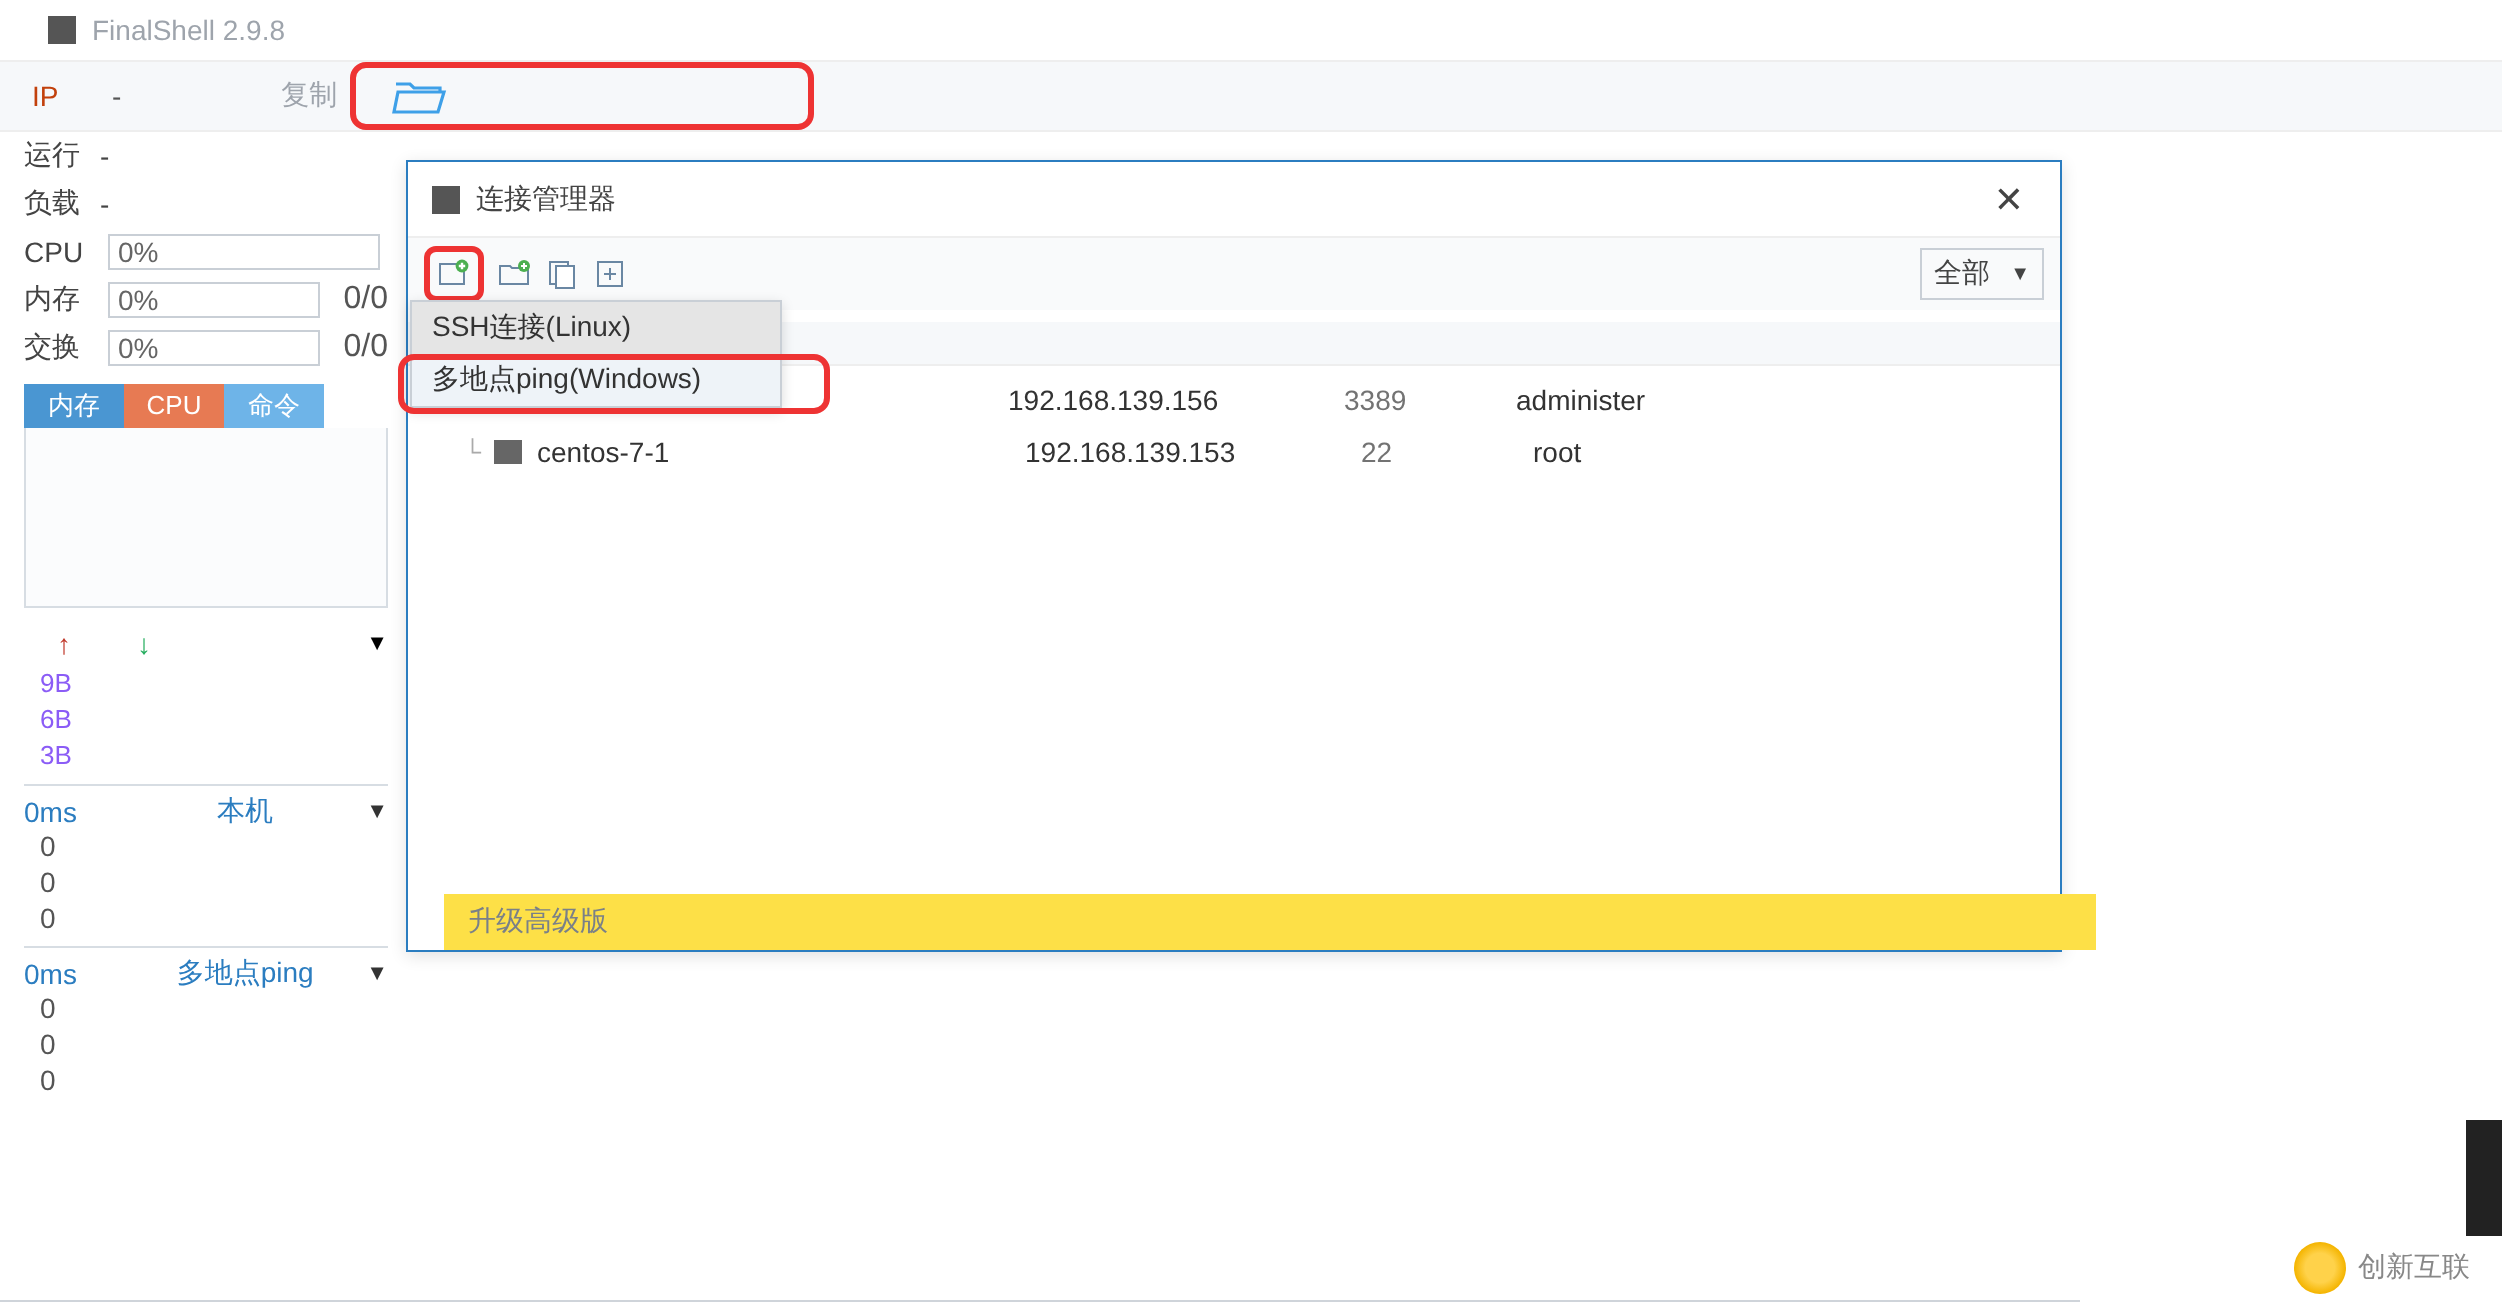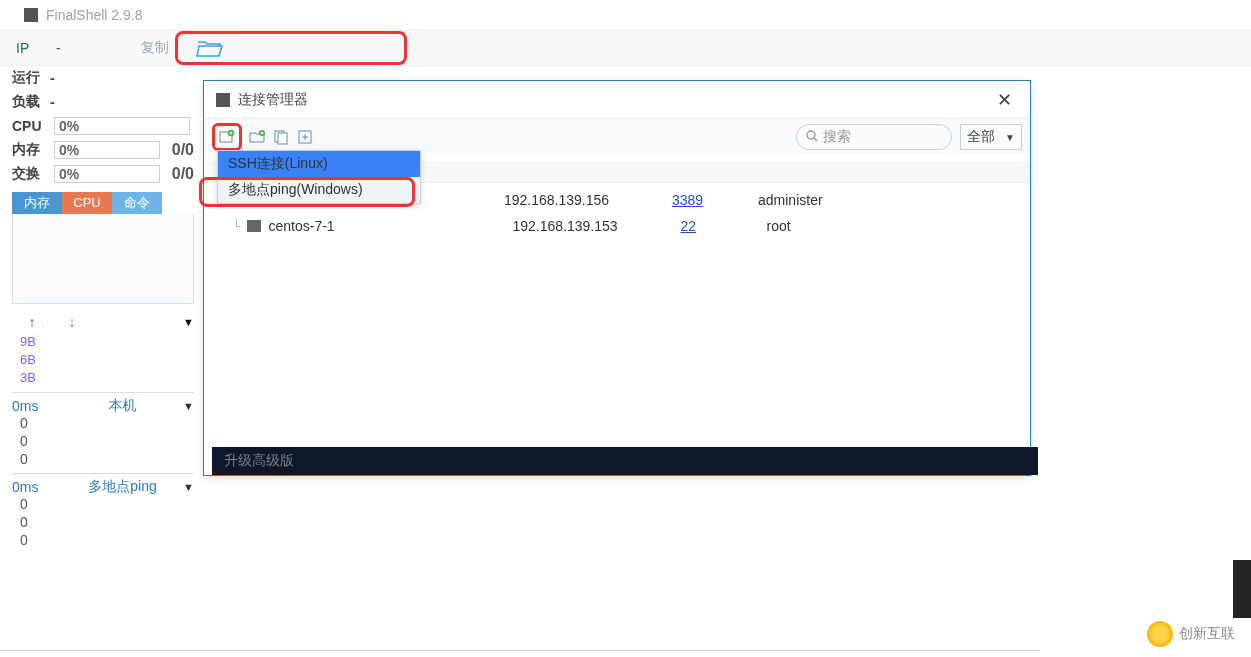--- a/index.html
+++ b/index.html
@@ -2,28 +2,28 @@
 <html><head>
 <meta charset="utf-8">
 <style>
 * { box-sizing: border-box; margin: 0; padding: 0; font-family: "Microsoft YaHei", "Segoe UI", Arial, sans-serif; font-size: 14px; }
 body { width: 1251px; height: 657px; background: #fff; position: relative; overflow: hidden; }
 
 .titlebar { height: 30px; display: flex; align-items: center; padding-left: 24px; color: #9ea4ac; font-size: 14px; }
 .titlebar .app-icon { width: 14px; height: 14px; background: #555; margin-right: 8px; display:inline-block; }
 
 .toolbar-row { height: 36px; background: #f6f8fa; display: flex; align-items: center; padding-left: 16px; border-top:1px solid #eee; border-bottom:1px solid #eee;}
-.lbl-ip { width: 40px; color:#15803d;}
+.lbl-ip { width: 40px; color:#c2410c;}
 .lbl-dash { color:#555; margin-right: 80px;}
 .copy-label { color: #9ea4ac; margin-right: 6px; }
 .red-box1 { border: 3px solid #e33; border-radius: 8px; width: 232px; height: 34px; display:flex; align-items:center; padding-left:18px; }
 .folder-icon svg { display:block; }
 
 .left-panel { position:absolute; left:12px; top:66px; width: 182px; }
-.kv { display:flex; align-items:center; height:24px; color:#444;font-weight:bold; }
+.kv { display:flex; align-items:center; height:24px; color:#444; }
 .kv .k { width:38px; }
 .kv .bar { flex:1; height:18px; border:1px solid #c9cfd6; background:#fff; margin:0 4px; display:flex; align-items:center; padding-left:4px; color:#666; font-size:13px;}
 .kv .frac { width:30px; text-align:right; color:#555; font-size:16px;}
 
 .tabs { margin-top:6px; display:flex; height:22px; }
 .tabs .tab { width:50px; text-align:center; color:#fff; font-size:13px; line-height:22px;}
 .tab.mem{ background:#4a96d2;}
 .tab.cpu{ background:#e77a53;}
 .tab.cmd{ background:#6eb4e8;}
 .blank-area{ height:90px; border:1px solid #d7dde3; border-top:none; background:#fbfcfd;}
@@ -49,36 +49,36 @@
 .dlg-toolbar{ height:36px; display:flex; align-items:center; padding:0 8px; background:#f9fafb;}
 .tb-left{ display:flex; align-items:center; gap:6px;}
 .red-small{ border:3px solid #e33; border-radius:6px; padding:2px 3px; display:flex;}
 .tb-ico{ width:18px; height:18px; display:flex; align-items:center; justify-content:center; color:#6a87a3;}
 .tb-ico svg{display:block;}
 .search-wrap{ margin-left:auto; display:flex; align-items:center; gap:8px;}
 .search-box{ width:156px; height:26px; border:1px solid #c9cfd6; border-radius:13px; display:flex; align-items:center; padding:0 8px; color:#999;}
 .search-box .mag{ margin-right:4px;}
 .filter-sel{ width:62px; height:26px; border:1px solid #c9cfd6; display:flex; align-items:center; justify-content:space-between; padding:0 6px; color:#444;}
 
-.dropdown{ position:absolute; left:205px; top:150px; width:204px; background:#3b82f6; border:1px solid #c9cfd6; box-shadow:0 2px 6px rgba(0,0,0,.15); z-index:5;margin-left:12px;}
+.dropdown{ position:absolute; left:205px; top:150px; width:186px; background:#e5e5e5; border:1px solid #c9cfd6; box-shadow:0 2px 6px rgba(0,0,0,.15); z-index:5;}
 .dd-item{ height:26px; display:flex; align-items:center; padding:0 10px; color:#333;}
 .dd-item.hover{ background:#eef3f8;}
 .red-box2{ position:absolute; left:199px; top:177px; width:216px; height:30px; border:3px solid #e33; border-radius:8px; z-index:6; pointer-events:none;}
 
 .conn-list{ padding:6px 0 0 0;}
 .conn-head{ height:22px; background:#f6f8fa; border-bottom:1px solid #eee;}
 .conn-row{ height:26px; display:flex; align-items:center; padding-left:28px;}
 .conn-row .tree{ color:#aaa; margin-right:6px; font-size:12px;}
 .conn-row .srv-ico{ width:14px; height:12px; background:#666; margin-right:8px; display:inline-block;}
 .conn-row .name{ width:244px; color:#333;}
 .conn-row .ip{ width:168px; color:#333;}
-.conn-row .port{ width:86px; color:#1d4ed8;text-decoration:underline;}
+.conn-row .port{ width:86px; color:#737373;}
 .conn-row .user{ color:#333;}
 
-.dlg-footer{ position:absolute; left:8px; bottom:0; width:100%; height:28px; background:#0f172a; display:flex; align-items:center; padding-left:12px;}
+.dlg-footer{ position:absolute; left:18px; bottom:0; width:100%; height:28px; background:#fde047; display:flex; align-items:center; padding-left:12px;}
 .dlg-footer .up{ color:#7a8088;}
 
 .brand{ position:absolute; right:16px; bottom:10px; display:flex; align-items:center; color:#888; font-size:16px;text-align:right;}
 .brand .logo{ width:26px; height:26px; border-radius:50%; background:radial-gradient(circle,#ffd24a 40%,#f4b400 70%); margin-right:6px;}
 .right-edge{ position:absolute; right:0; top:560px; width:18px; height:58px; background:#222;}
 .bottom-line{ position:absolute; left:0; bottom:6px; width:1040px; border-top:1px solid #cfd4da;}
 </style>
 </head>
 <body>
 
@@ -202,29 +202,20 @@
           </svg>
         </span>
       <span class="tb-ico">
           <svg width="18" height="18" viewBox="0 0 18 18">
             <rect x="3" y="3" width="12" height="12" fill="none" stroke="#6a87a3"></rect>
             <path d="M9 6v6M6 9h6" stroke="#6a87a3"></path>
           </svg>
         </span>
     </div>
     <div class="search-wrap">
-      <div class="search-box">
-        <span class="mag">
-          <svg width="14" height="14" viewBox="0 0 14 14">
-              <circle cx="6" cy="6" r="4" fill="none" stroke="#999" stroke-width="1.4"></circle>
-              <path d="M9 9l3 3" stroke="#999" stroke-width="1.4"></path>
-            </svg>
-        </span>
-        <span>搜索</span>
-      </div>
       <div class="filter-sel">
         <span>全部</span>
         <span style="font-size:10px">▼</span>
       </div>
     </div>
   </div>
 
   <div class="conn-list">
     <div class="conn-head"></div>
     <div class="conn-row" style="margin-top:4px;">

